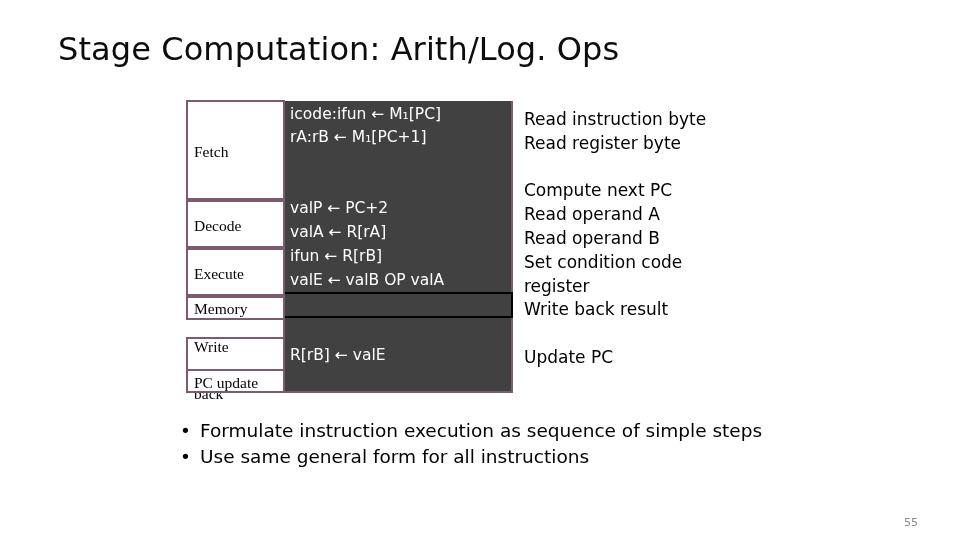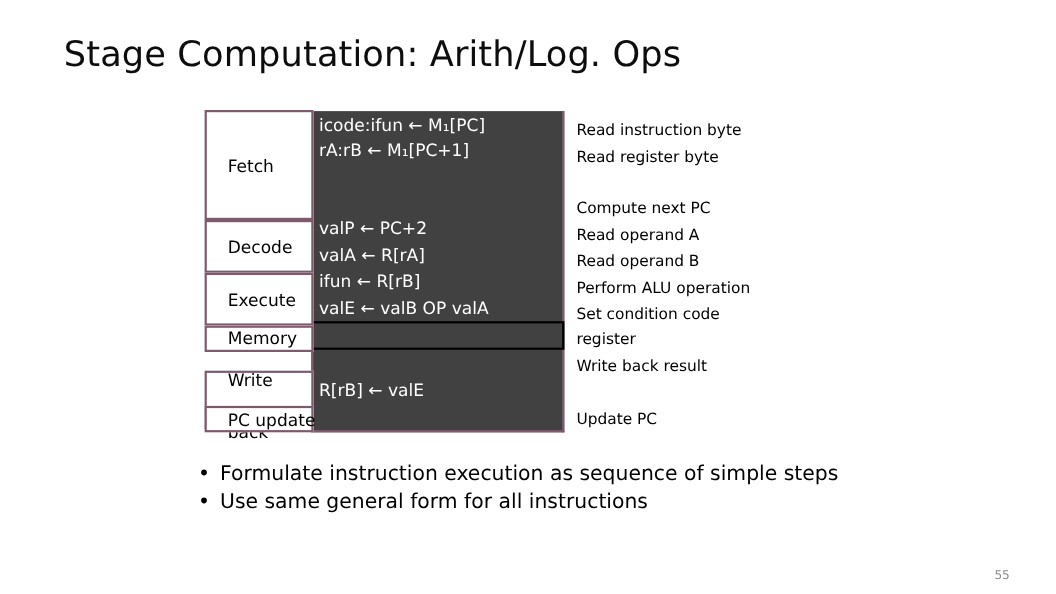--- a/index.html
+++ b/index.html
@@ -99,31 +99,32 @@
     box-sizing: border-box;
     border: 2px solid #7d5a6e;
     background: #ffffff;
     font-size: 15.5px;
     line-height: 19px;
     color: #000;
     overflow: visible;
   }
   .stage-cell .stage-label {
     position: absolute;
-    left: 19px;
+    left: 6px;
     white-space: nowrap;
+    font-family: Liberation Serif, serif;
   }
 
   
   #descriptions {
     position: absolute;
     left: 524px;
     top: 108px;
     width: 400px;
-    font-size: 14px;
+    font-size: 17px;
     line-height: 23.8px;
     color: #000;
   }
   .desc-line { white-space: nowrap; }
   .desc-gap { height: 23.8px; }
 
   
   #bullets {
     position: absolute;
     left: 172px;
@@ -204,21 +205,20 @@
 
 </div>
 
 <div id="descriptions">
   <div class="desc-line">Read instruction byte</div>
   <div class="desc-line">Read register byte</div>
   <div class="desc-gap"></div>
   <div class="desc-line">Compute next PC</div>
   <div class="desc-line">Read operand A</div>
   <div class="desc-line">Read operand B</div>
-  <div class="desc-line">Perform ALU operation</div>
   <div class="desc-line">Set condition code</div>
   <div class="desc-line">register</div>
   <div class="desc-line">Write back result</div>
   <div class="desc-gap"></div>
   <div class="desc-line">Update PC</div>
 </div>
 
 <div id="bullets">
   <div class="bullet-row">
     <span class="bullet-dot">•</span>

